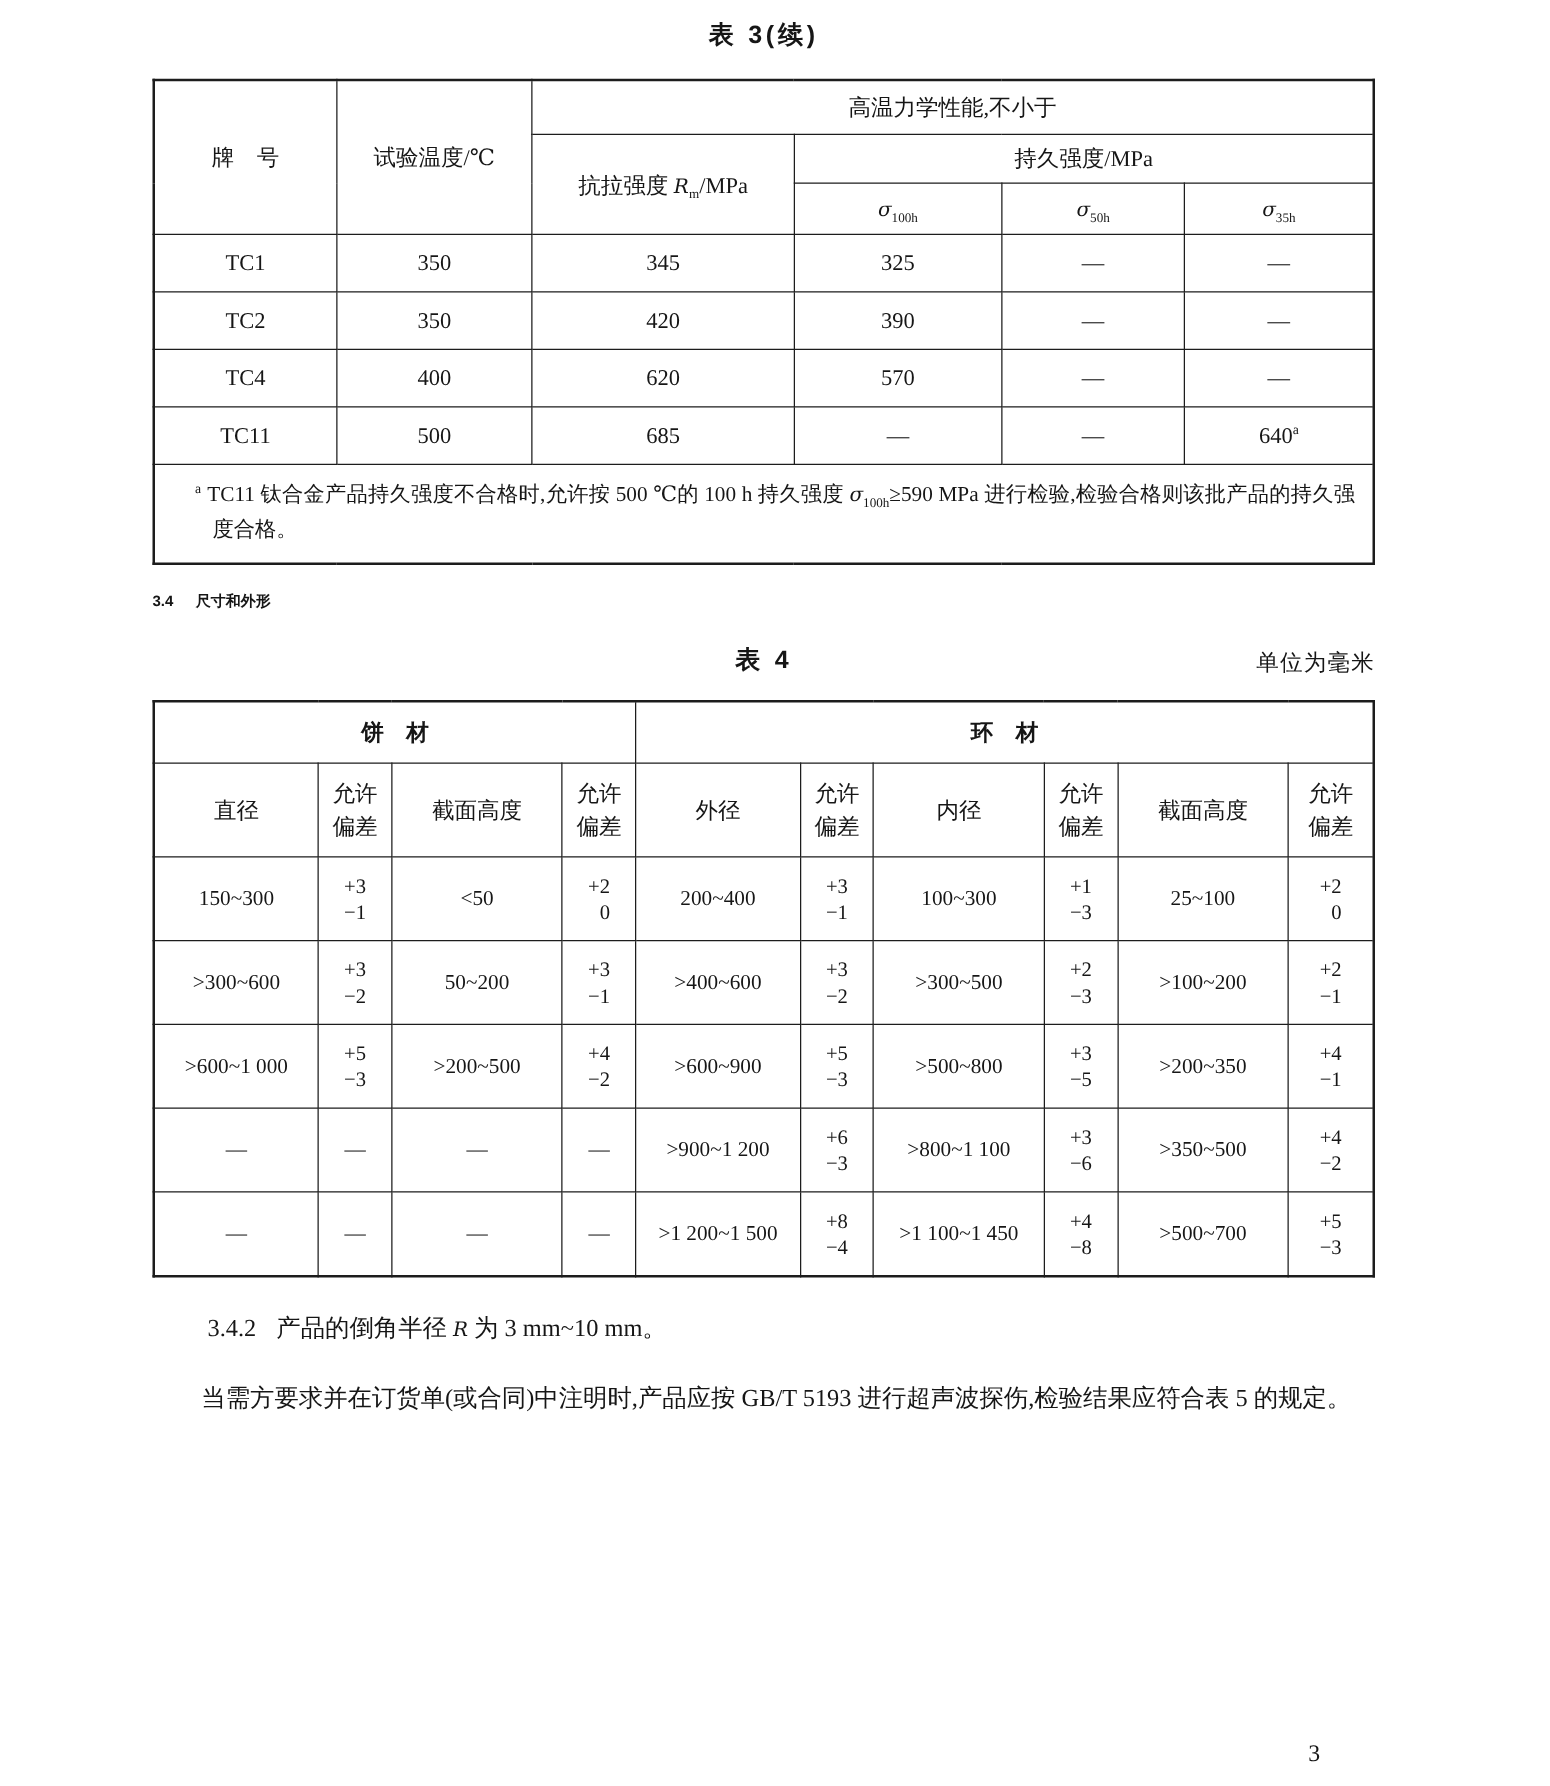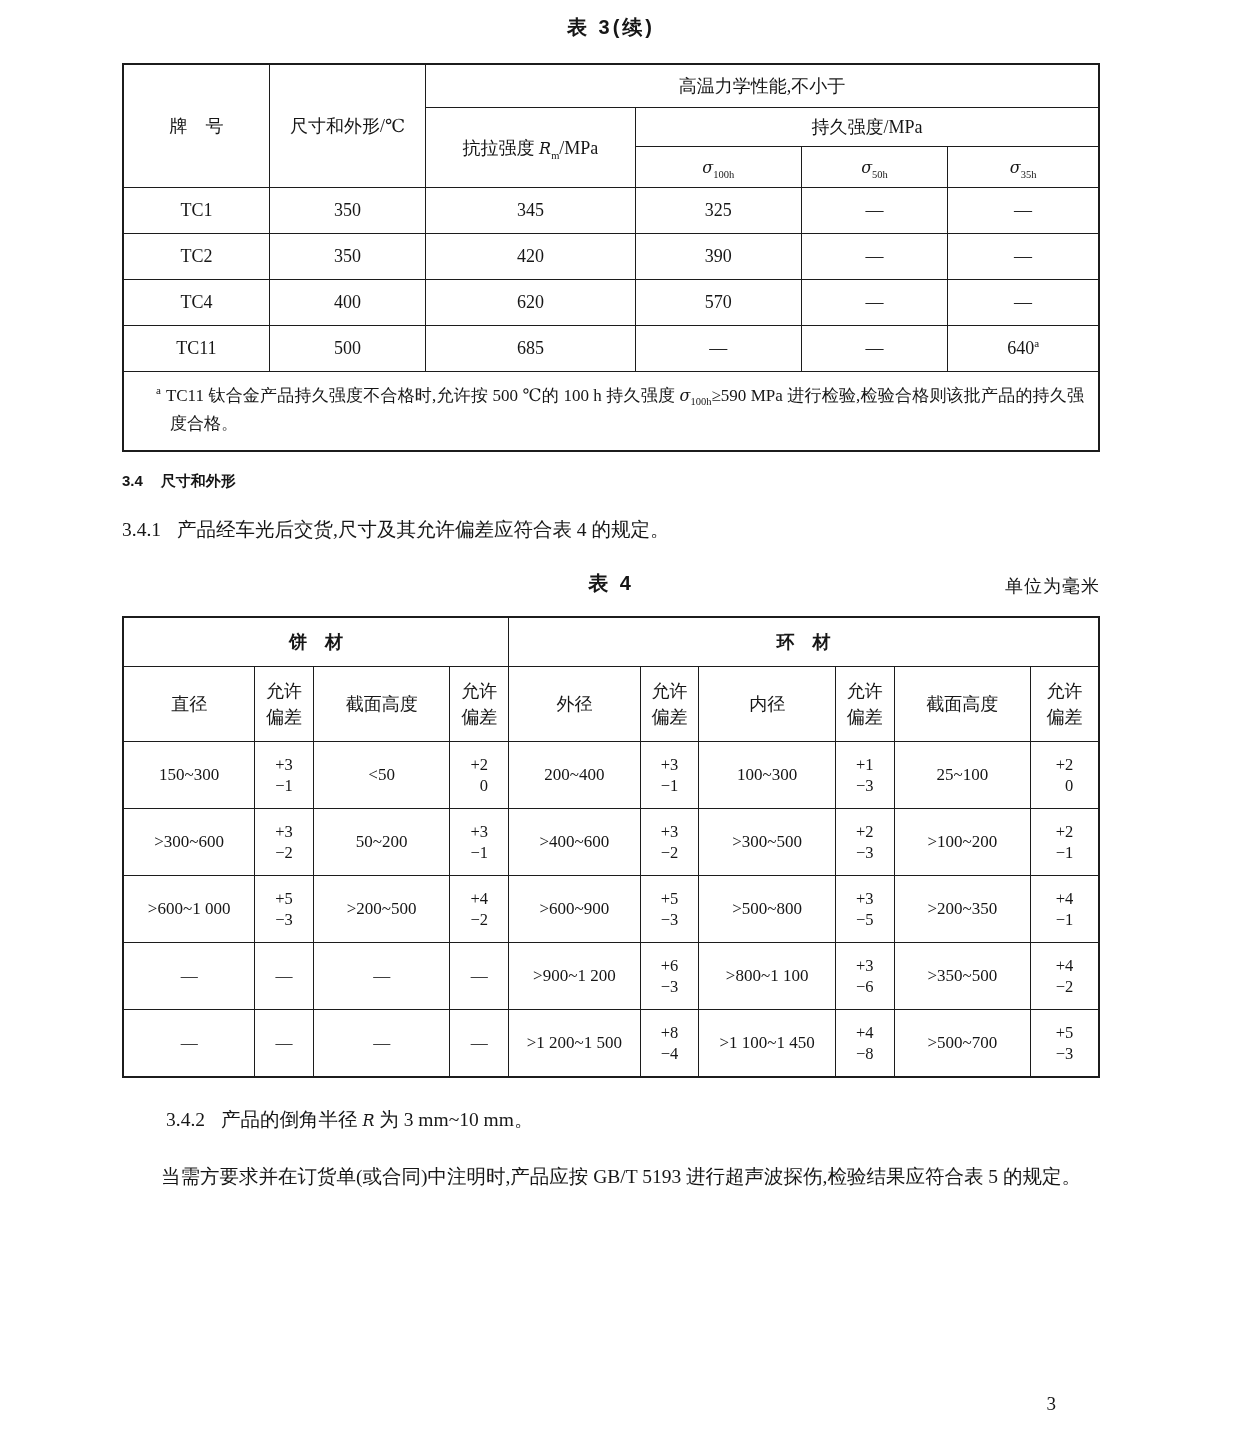--- a/index.html
+++ b/index.html
@@ -50,21 +50,21 @@
   .tol span{display:block;line-height:21px;font-size:16.5px;}
 
   
   .para{font-size:19.5px;line-height:40px;text-align:justify;margin-top:20px;}
   .para .num{padding-right:16px;}
   .para.tight{margin-top:16px;}
   .para.single{margin-top:22px;margin-left:44px;}
   .indent{text-indent:2em;}
   .heading{
     font-family:"Liberation Sans","DejaVu Sans",sans-serif;font-weight:bold;
-    font-size:15px;margin-top:16px;line-height:26px;
+    font-size:12px;margin-top:16px;line-height:26px;
   }
   .heading .num{padding-right:18px;}
   .pageno{position:absolute;right:184px;bottom:14px;font-size:19px;}
 </style>
 </head>
 <body>
 
 <div class="page">
   <div class="content">
 
@@ -75,21 +75,21 @@
         <col style="width:15%">
           <col style="width:16%">
           <col style="width:21.5%">
         <col style="width:17%">
           <col style="width:15%">
           <col style="width:15.5%">
       </colgroup>
       <tbody>
       <tr class="h1">
         <td rowspan="3"><span>牌　号</span></td>
-        <td rowspan="3"><span>尺寸和外形/℃</span></td>
+        <td rowspan="3"><span>试验温度/℃</span></td>
         <td colspan="4"><span>高温力学性能,不小于</span></td>
       </tr>
       <tr class="h2">
         <td rowspan="2">
           <span>抗拉强度 </span><i class="sig">R</i><sub>m</sub><span>/MPa</span>
         </td>
         <td colspan="3"><span>持久强度/MPa</span></td>
       </tr>
       <tr class="h3">
         <td><i class="sig">σ</i><sub>100h</sub></td>
@@ -134,23 +134,20 @@
         </td>
       </tr>
       </tbody>
     </table>
 
 
     <div class="heading">
       <span class="num">3.4</span><span>尺寸和外形</span>
     </div>
 
-    <div class="para tight">
-      <span class="num">3.4.1</span><span>产品经车光后交货,尺寸及其允许偏差应符合表 4 的规定。</span>
-    </div>
 
     <div class="caption-row">
       <span class="tbl-caption">表 4</span>
       <span class="unit">单位为毫米</span>
     </div>
 
     <table class="t4">
       <colgroup>
         <col style="width:13.5%">
           <col style="width:6%">

